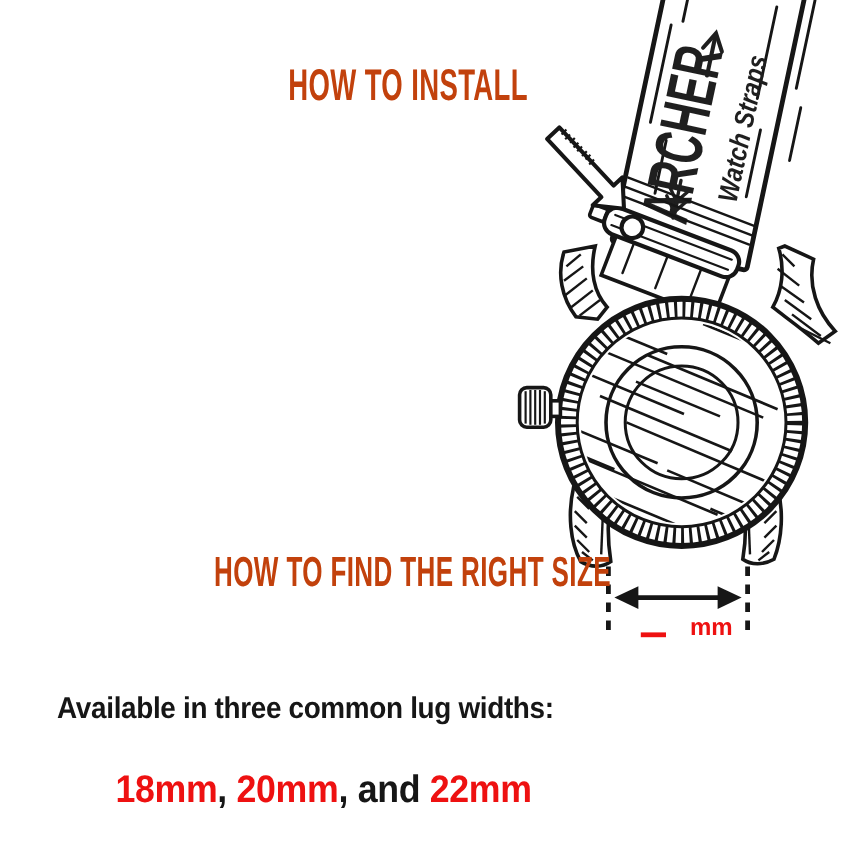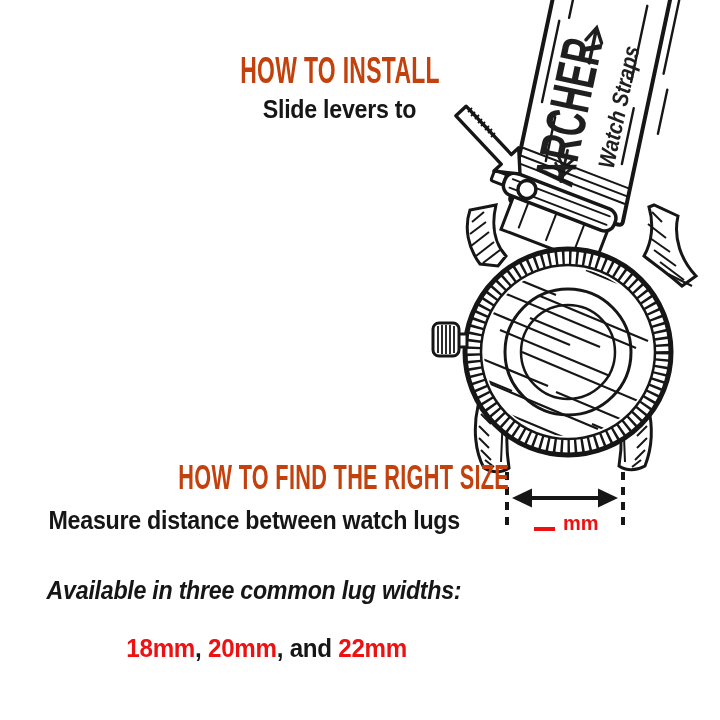--- a/index.html
+++ b/index.html
@@ -19,26 +19,26 @@
   .heading { text-align:center; font-weight:700; color:#c2410c; white-space:nowrap; }
   .condensed { display:inline-block; transform:scaleX(0.62); transform-origin:50% 50%; letter-spacing:0.5px; }
   #install-heading { left:150px; top:50px; width:380px; font-size:37px; }
   #size-heading    { left:77px;  top:457px; width:360px; font-size:35px; }
 
   
   .bodyline { text-align:center; font-weight:700; white-space:nowrap; }
   .semicond { display:inline-block; transform:scaleX(0.93); transform-origin:50% 50%; letter-spacing:-0.3px; white-space:pre; }
   #install-desc { left:170px; top:97px; width:340px; font-size:25px; line-height:25.5px; }
   #measure-desc { left:14px; top:507px; width:480px; font-size:25px; line-height:26px; }
-  #available-line { left:14px; top:576px; width:480px; font-size:25px;font-style:italic; }
-  #sizes-line { left:14px; top:602px; width:480px; font-size:26px; }
+  #available-line { left:14px; top:576px; width:480px; font-size:25px; }
+  #sizes-line { left:14px; top:602px; width:480px; font-size:32px; }
   .red { color:var(--accent, #ee1111); }
 
   
-  #mm-label { left:534px; top:513px; display:flex; align-items:flex-end; gap:8px; }
+  #mm-label { left:534px; top:513px; display:flex; align-items:flex-end; gap:20px; }
   #mm-blank { width:21px; height:4px; background:var(--accent, #ee1111); margin-bottom:2px; }
   #mm-text  { font-size:20px; font-weight:700; color:var(--accent, #ee1111); line-height:1; }
 
   #art { left:0; top:0; width:720px; height:720px; }
 </style>
 </head>
 <body>
 
 <svg id="art" class="abs" viewBox="0 0 720 720">
   <defs>
@@ -202,29 +202,27 @@
       <polygon points="618,498 598,488.5 598,507.5" fill="#161616"></polygon>
     </g>
   </g>
 </svg>
 
 <div id="install-heading" class="abs heading">
   <span class="condensed">HOW TO INSTALL</span>
 </div>
 
 <div id="install-desc" class="abs">
-  <div class="bodyline"><span class="semicond">Slide levers to</span></div>
 </div>
 
 <div id="size-heading" class="abs heading">
   <span class="condensed">HOW TO FIND THE RIGHT SIZE</span>
 </div>
 
 <div id="measure-desc" class="abs">
-  <div class="bodyline"><span class="semicond">Measure distance between watch lugs</span></div>
 </div>
 
 <div id="available-line" class="abs bodyline">
   <span class="semicond">Available in three common lug widths:</span>
 </div>
 
 <div id="sizes-line" class="abs bodyline">
   <span class="semicond">
     <span class="red">18mm</span><span>, </span><span class="red">20mm</span><span>, and </span><span class="red">22mm</span>
   </span>

